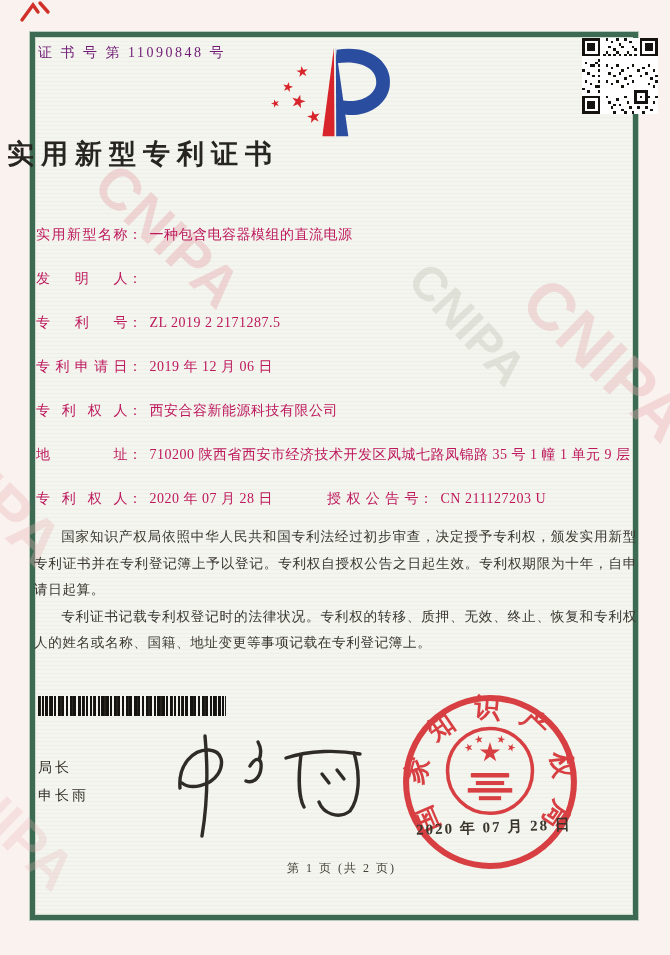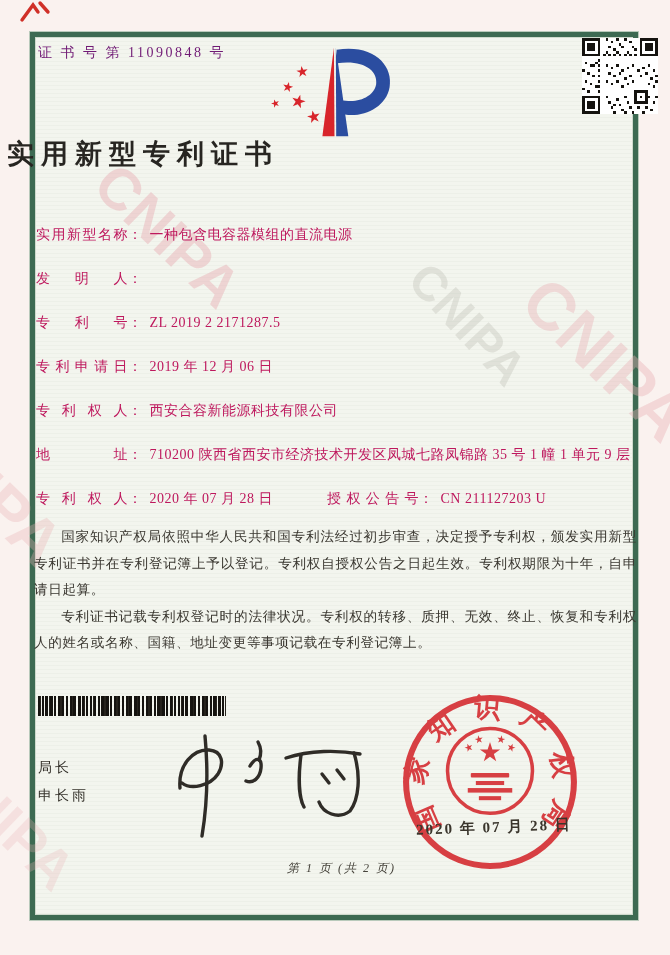--- a/index.html
+++ b/index.html
@@ -71,21 +71,21 @@
   .signer{position:absolute;left:38px;top:754px;font-size:14px;color:#34312a;letter-spacing:3px;line-height:28px;}
   .signature{position:absolute;left:158px;top:726px;width:232px;height:118px;}
   .seal{position:absolute;left:400px;top:692px;width:180px;height:180px;}
   .seal-date{
     position:absolute;left:396px;top:818px;width:196px;text-align:center;
     font-size:15px;font-weight:bold;color:#3a352c;letter-spacing:2px;
     transform:rotate(-2deg);
   }
   .footer{
     position:absolute;left:13px;right:0;top:860px;text-align:center;
-    font-size:12px;color:#45423a;letter-spacing:2px;font-style:italic;
+    font-size:12px;color:#45423a;letter-spacing:2px;
   }
 </style>
 </head>
 <body>
 
 <div class="wm wm1" style="transform:rotate(44deg);">CNIPA</div>
 <div class="wm wm2">CNIPA</div>
 <div class="wm wm4">CNIPA</div>
 <div class="wm wm5">CNIPA</div>
 <svg class="corner-mark" width="34" height="24" viewBox="0 0 34 24">

